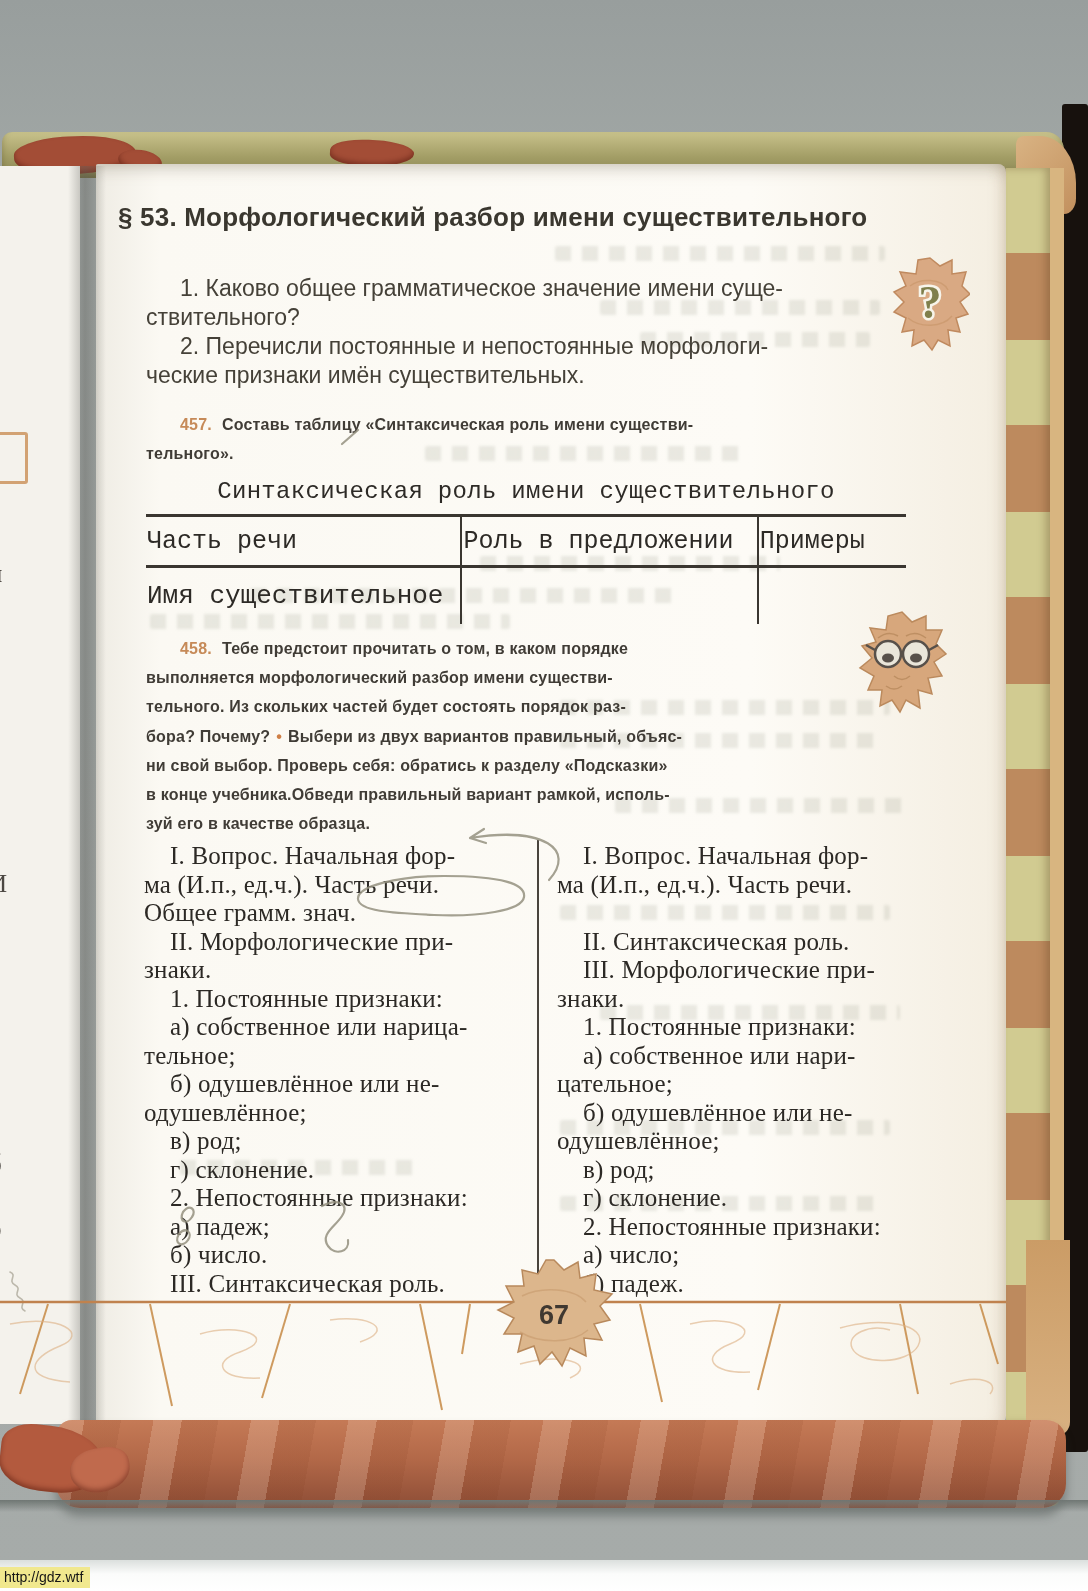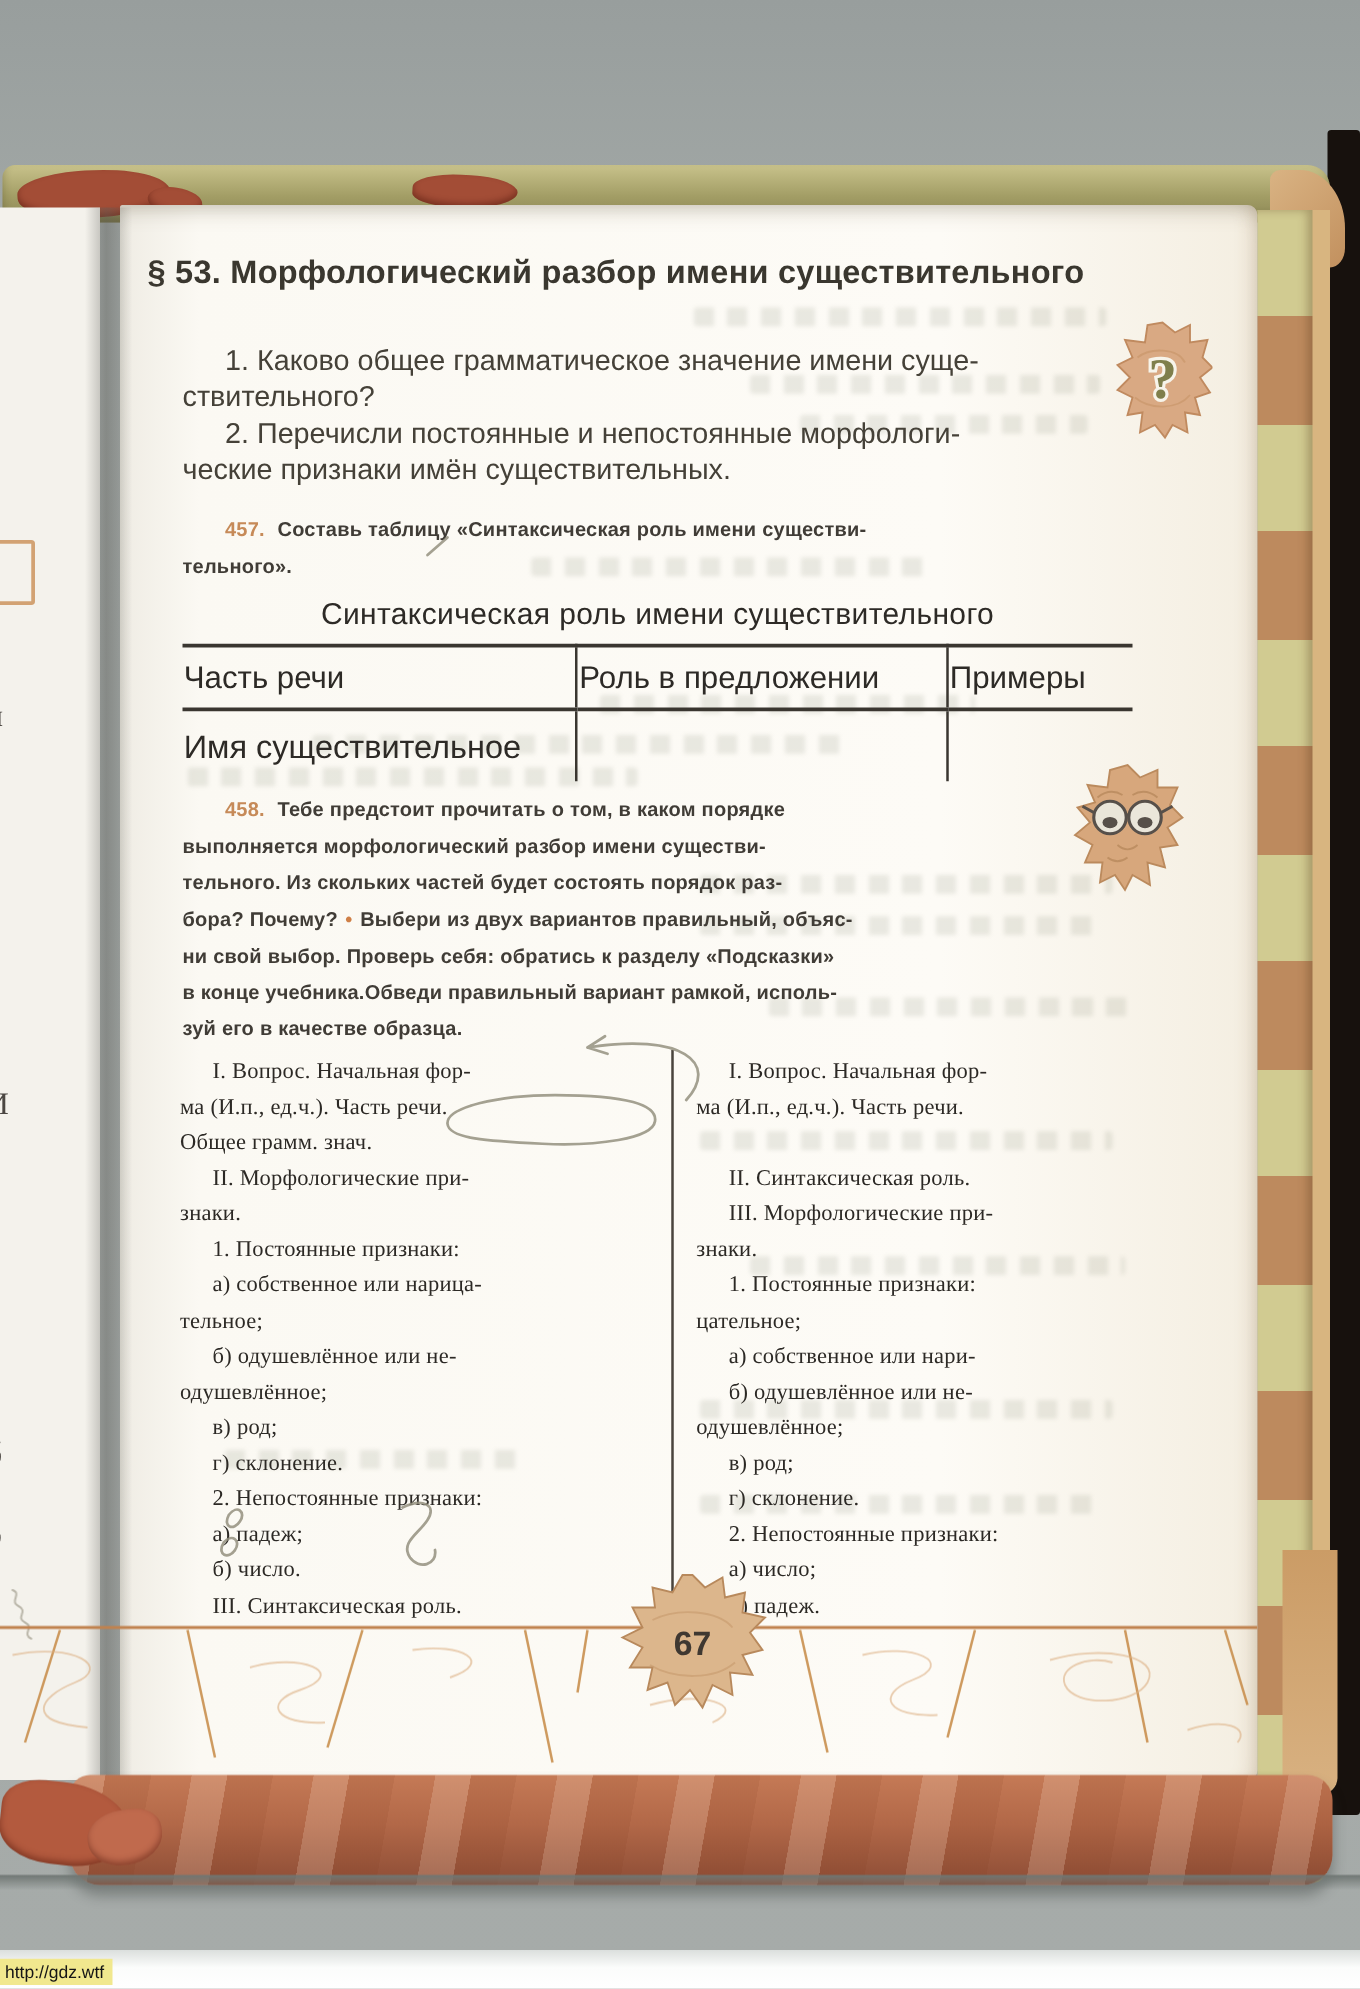--- a/index.html
+++ b/index.html
@@ -46,30 +46,30 @@
          font-weight:700;font-size:26px;color:#3a372f;letter-spacing:.2px;}
   .q-block{left:146px;top:274px;width:800px;font-weight:400;font-size:23px;line-height:29px;color:#454138;}
   .q-block .indent{padding-left:34px;}
   .ex-block{left:146px;top:410px;width:810px;font-weight:600;font-size:16px;line-height:29px;color:#403c36;letter-spacing:.2px;}
   .ex2{top:634px !important;line-height:29.2px !important;}
   .ex-num{color:#c68a58;font-weight:700;padding-right:10px;}
   .ex-block .first{padding-left:34px;}
   .bullet{color:#cf7f46;padding:0 6px;}
 
   
-  .tbl-wrap{left:146px;top:478px;width:760px;font-family:Liberation Sans, sans-serif;color:#2d2a26;}
+  .tbl-wrap{left:146px;top:478px;width:760px;font-family:Liberation Mono, monospace;color:#2d2a26;}
   .tbl-caption{text-align:center;font-size:24px;margin-bottom:9px;letter-spacing:.3px;}
   table.ex-table{width:100%;border-collapse:collapse;border-top:3px solid #3a3630;}
   .ex-table th{font-weight:400;font-size:25px;height:46px;border-bottom:3px solid #3a3630;text-align:left;}
   .ex-table td{font-size:26px;height:54px;vertical-align:middle;}
   .ex-table th+th,.ex-table td+td{border-left:2px solid #3a3630;}
   .c1{width:41.5%;} .c2{width:39%;} .c3{width:19.5%;}
 
   
-  .col{width:392px;font-family:"Liberation Serif",serif;font-size:18px;line-height:28.5px;color:#2c2925;letter-spacing:.2px;}
+  .col{width:392px;font-family:"Liberation Serif",serif;font-size:25px;line-height:28.5px;color:#2c2925;letter-spacing:.2px;}
   .colL{left:144px;top:842px;}
   .colR{left:557px;top:842px;}
   .ln{min-height:28.5px;white-space:nowrap;}
   .ind{padding-left:26px;}
   .col-divider{left:537px;top:840px;width:2px;height:458px;background:#49443d;}
 
   
   .ghost{position:absolute;height:15px;border-radius:3px;opacity:.5;filter:blur(1.6px);
          background:repeating-linear-gradient(90deg,rgba(120,126,104,.30) 0 16px,rgba(120,126,104,0) 16px 27px);}
 
@@ -207,22 +207,22 @@
   </div>
 
   <div class="abs col colR">
     <div class="ln ind">I. Вопрос. Начальная фор-</div>
     <div class="ln">ма (И.п., ед.ч.). Часть речи.</div>
     <div class="ln"></div>
     <div class="ln ind">II. Синтаксическая роль.</div>
     <div class="ln ind">III. Морфологические при-</div>
     <div class="ln">знаки.</div>
     <div class="ln ind">1. Постоянные признаки:</div>
+    <div class="ln ind">а) собственное или нари-</div>
     <div class="ln">цательное;</div>
-    <div class="ln ind">а) собственное или нари-</div>
     <div class="ln ind">б) одушевлённое или не-</div>
     <div class="ln">одушевлённое;</div>
     <div class="ln ind">в) род;</div>
     <div class="ln ind">г) склонение.</div>
     <div class="ln ind">2. Непостоянные признаки:</div>
     <div class="ln ind">а) число;</div>
     <div class="ln ind">б) падеж.</div>
   </div>
 
   <svg class="abs" style="left:0;top:0;" width="1088" height="1591" viewBox="0 0 1088 1591" pointer-events="none">

